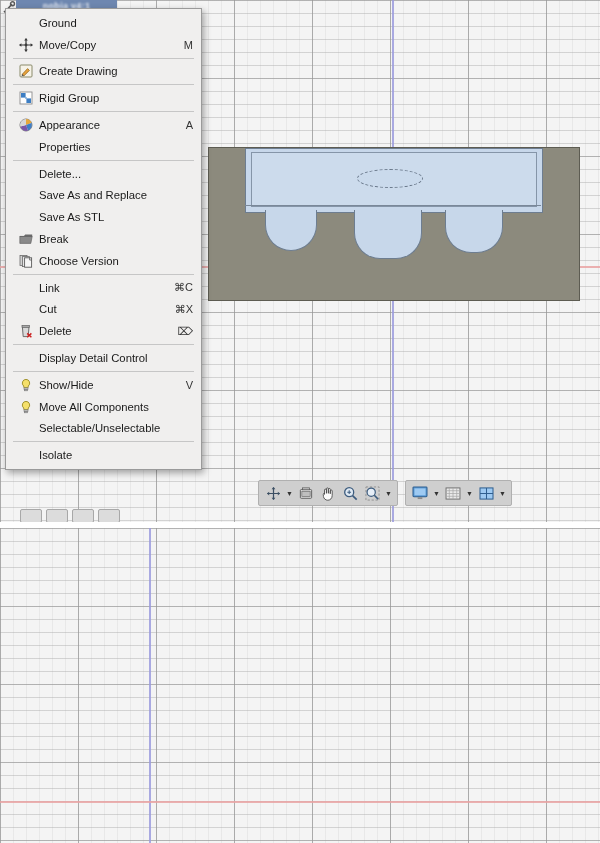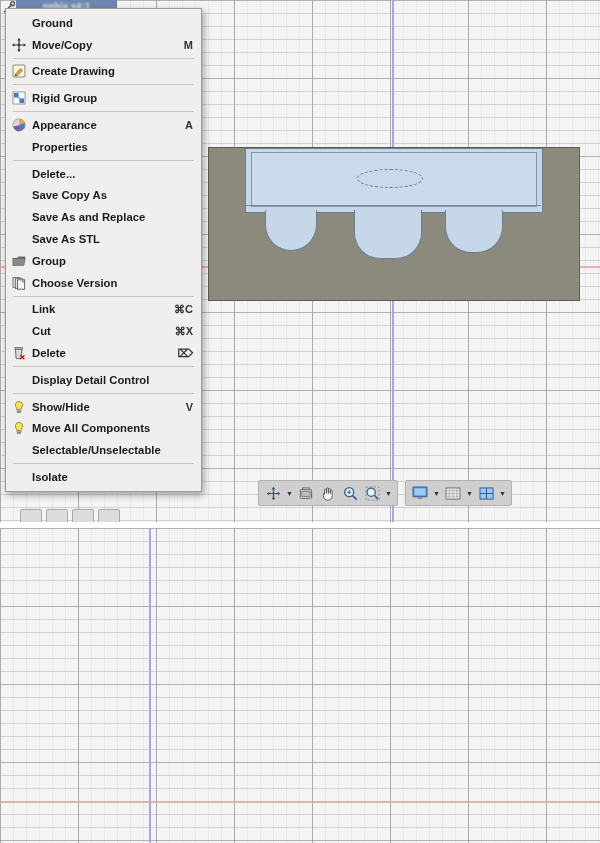--- a/index.html
+++ b/index.html
@@ -36,22 +36,22 @@
   .m-leg{position:absolute;background:#c7d7ea;border:1px solid #6d7d90;border-top:none;
         border-bottom-left-radius:26px;border-bottom-right-radius:26px;}
   .m-ellipse{position:absolute;border:1px dashed #6b7a8c;border-radius:50%;background:rgba(199,215,234,.3);}
   .m-seam{position:absolute;height:1px;background:#7a8899;}
 
   
   #context-menu{position:absolute;left:5px;top:8px;width:195px;
     background:#f0efee;border:1px solid #9a9a9a;
     box-shadow:2px 3px 7px rgba(0,0,0,.35);
     padding:3px 0 3px 0;z-index:40;}
-  .mi{display:flex;align-items:center;height:21.8px;padding:0 8px 0 4px;
-      font-size:11.3px;color:#1a1a1a;position:relative;white-space:nowrap;font-weight:bold;}
+  .mi{display:flex;align-items:center;height:21.8px;padding:0 8px 0 11px;
+      font-size:11.3px;color:#1a1a1a;position:relative;white-space:nowrap;}
   .mi.sel{background:#b9b9b9;}
   .mi .ic{width:18px;min-width:18px;height:14px;margin-right:4px;display:flex;align-items:center;justify-content:center;}
   .mi .lbl{flex:1;}
   .mi .sc{color:#333;font-size:11px;margin-left:10px;}
   .msep{height:1px;background:#c6c6c6;margin:2px 7px 2px 7px;}
 
   .titlebar{position:absolute;left:16px;top:0;width:101px;height:13px;
     background:#6e87b0;z-index:30;}
   .titlebar .t{font-size:9px;color:#e8edf5;font-weight:bold;text-align:center;
     line-height:13px;filter:blur(1.1px);letter-spacing:.3px;}
@@ -164,38 +164,34 @@
           <span class="ic"></span>
           <span class="lbl">Properties</span>
         </div>
         <div class="msep"></div>
         <div class="mi">
           <span class="ic"></span>
           <span class="lbl">Delete...</span>
         </div>
         <div class="mi">
           <span class="ic"></span>
-          <span class="lbl">Save Copy As</span>
-        </div>
-        <div class="mi">
-          <span class="ic"></span>
           <span class="lbl">Save As and Replace</span>
         </div>
         <div class="mi">
           <span class="ic"></span>
           <span class="lbl">Save As STL</span>
         </div>
         <div class="mi">
           <span class="ic">
             <svg width="14" height="14" viewBox="0 0 14 14">
               <path d="M.8 4 L5 4 L6.2 2.6 L13.2 2.6 L13.2 5 L.8 5 Z" fill="#6b6b6b"></path>
               <path d="M.8 4.4 L13.2 4.4 L11.8 11.4 L.8 11.4 Z" fill="#8a8a8a" stroke="#5b5b5b" stroke-width=".6"></path>
             </svg>
           </span>
-          <span class="lbl">Group</span>
+          <span class="lbl">Break</span>
         </div>
         <div class="mi">
           <span class="ic">
             <svg width="14" height="14" viewBox="0 0 14 14">
               <rect x="1" y="1.4" width="7" height="10" fill="#d2d2d2" stroke="#6a6a6a" stroke-width=".8"></rect>
               <rect x="3.4" y="2.6" width="7" height="10" fill="#e6e6e6" stroke="#6a6a6a" stroke-width=".8"></rect>
               <rect x="5.6" y="3.8" width="7" height="9.4" fill="#f6f6f6" stroke="#5a5a5a" stroke-width=".9"></rect>
               <path d="M10.6 3.8 L10.6 6 L12.6 6" fill="none" stroke="#5a5a5a" stroke-width=".8"></path>
             </svg>
           </span>

